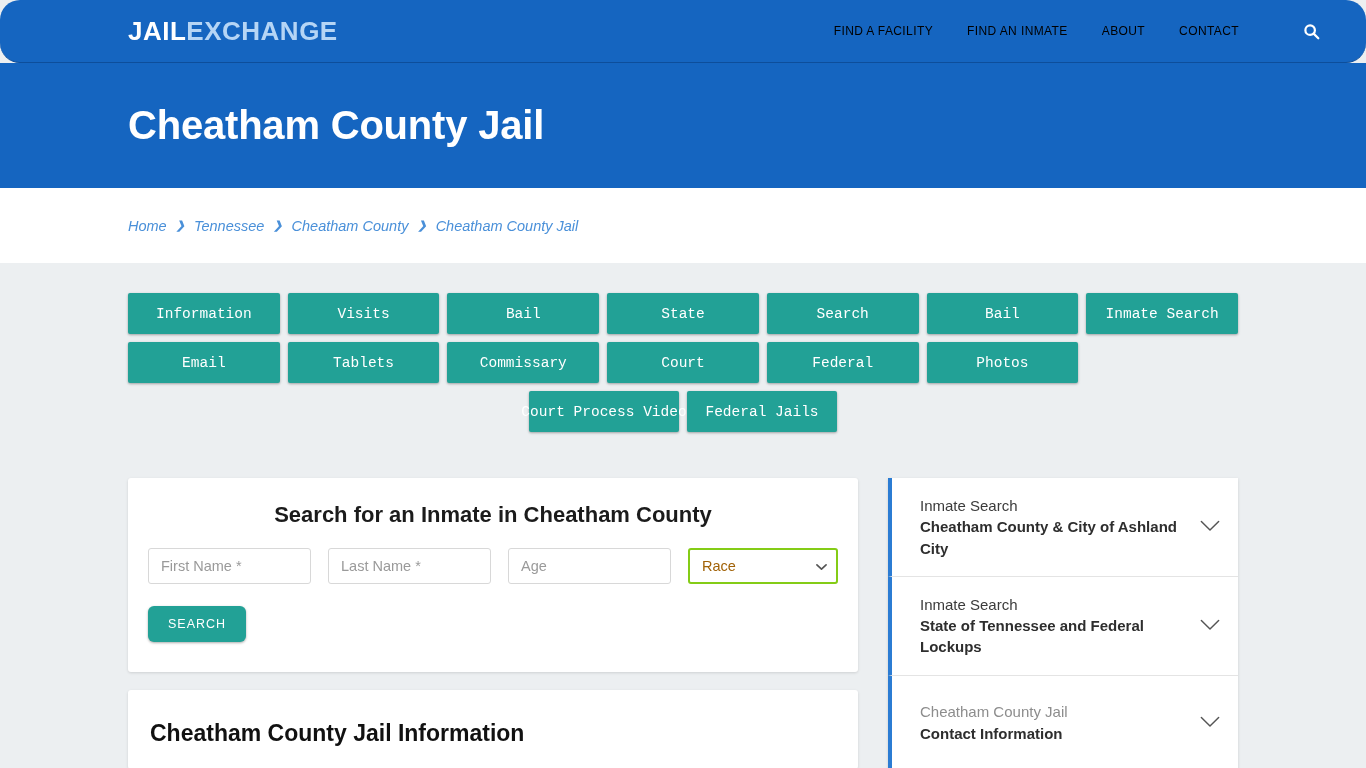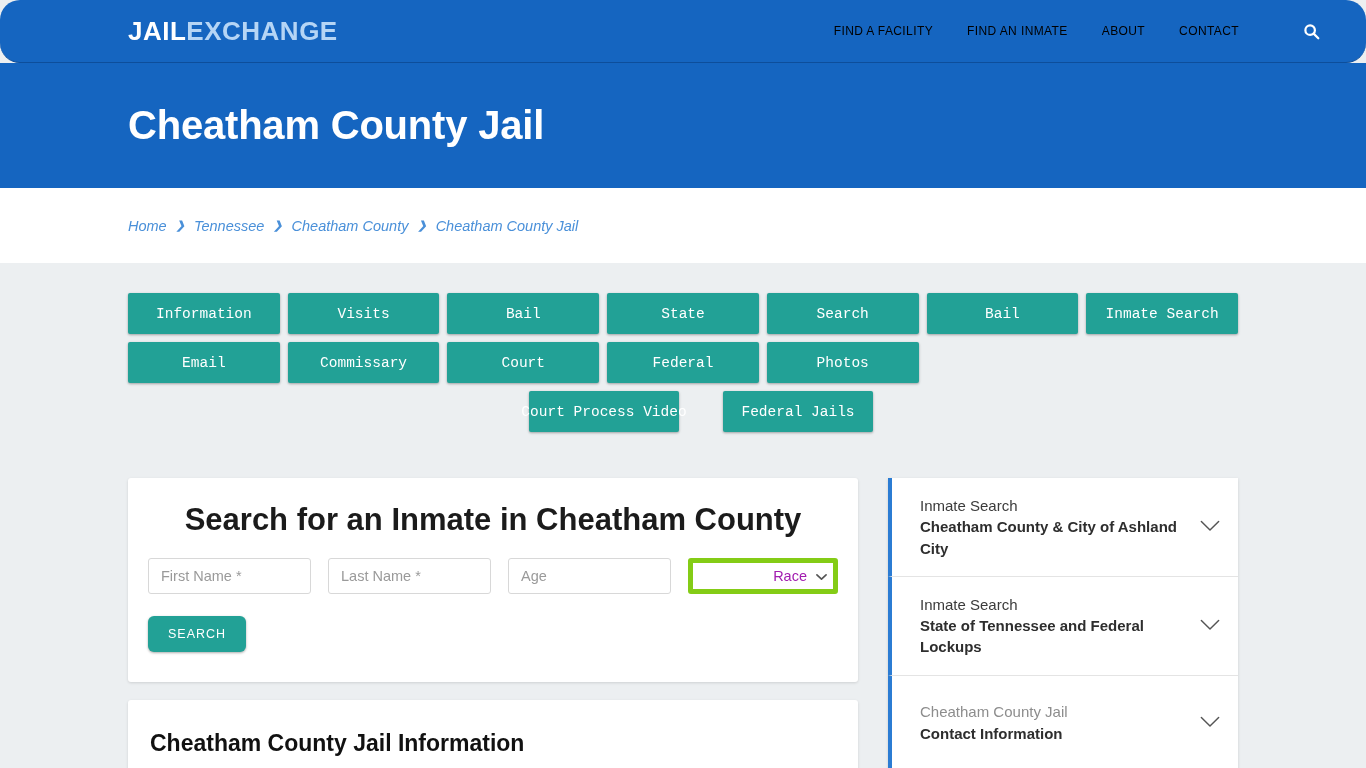--- a/index.html
+++ b/index.html
@@ -94,42 +94,42 @@
     box-shadow: 0 1px 3px rgba(0,0,0,.22), 0 1px 2px rgba(0,0,0,.12);
     white-space: nowrap;
     overflow: visible;
   }
   .btn-row-last {
     display: flex;
     justify-content: center;
     gap: 8px;
     margin-top: 8px;
   }
-  .btn-row-last .grid-btn { width: 150px; margin-left: 36px; }
+  .btn-row-last .grid-btn { width: 150px; }
 
   
   .content-cols {
     display: flex;
     gap: 30px;
     margin-top: 46px;
     align-items: flex-start;
   }
   .col-main { width: 730px; flex: none; }
   .col-side { width: 350px; flex: none; }
 
   
   .card {
     background: #ffffff;
     border-radius: 3px;
     box-shadow: 0 1px 3px rgba(0,0,0,.13);
   }
   .search-card { padding: 24px 20px 30px 20px; }
   .search-card h2 {
     text-align: center;
-    font-size: 31px;
+    font-size: 22px;
     font-weight: bold;
     color: #1b1b1b;
     margin-bottom: 20px;
   }
   .search-fields { display: flex; gap: 17px; }
   .field {
     height: 36px;
     border: 1px solid #d8d8d8;
     border-radius: 3px;
     padding: 16px 12px;
@@ -140,32 +140,31 @@
     outline: none;
   }
   .field::placeholder { color: #9a9a9a; }
   .f-first { width: 163px; }
   .f-last  { width: 163px; }
   .f-age   { width: 163px; }
   .select-wrap { position: relative; width: 163px; }
   .select-wrap select {
     width: 100%;
     height: 36px;
-    border: 5px solid #84cc16;
+    border: 2px solid #84cc16;
     border-radius: 3px;
     padding: 0 26px 0 12px;
     font-size: 14.5px;
     font-family: "Liberation Sans", sans-serif;
-    color: #a21caf;
+    color: #a16207;
     background: #fff;
     -webkit-appearance: none;
     appearance: none;
     outline: none;
     cursor: pointer;
-    text-align: right;
   }
   .select-wrap .chev {
     position: absolute;
     right: 11px; top: 50%;
     transform: translateY(-50%);
     pointer-events: none;
   }
   .search-submit {
     margin-top: 22px;
     background: #22a196;
@@ -244,20 +243,21 @@
   <div class="btn-grid">
     <button class="grid-btn">Information</button>
     <button class="grid-btn">Visits</button>
     <button class="grid-btn">Bail</button>
     <button class="grid-btn">State</button>
     <button class="grid-btn">Search</button>
     <button class="grid-btn">Bail</button>
     <button class="grid-btn">Inmate Search</button>
 
     <button class="grid-btn">Email</button>
+    <button class="grid-btn">Tablets</button>
     <button class="grid-btn">Commissary</button>
     <button class="grid-btn">Court</button>
     <button class="grid-btn">Federal</button>
     <button class="grid-btn">Photos</button>
   </div>
 
   <div class="btn-row-last">
     <button class="grid-btn">Court Process Video</button>
     <button class="grid-btn">Federal Jails</button>
   </div>

